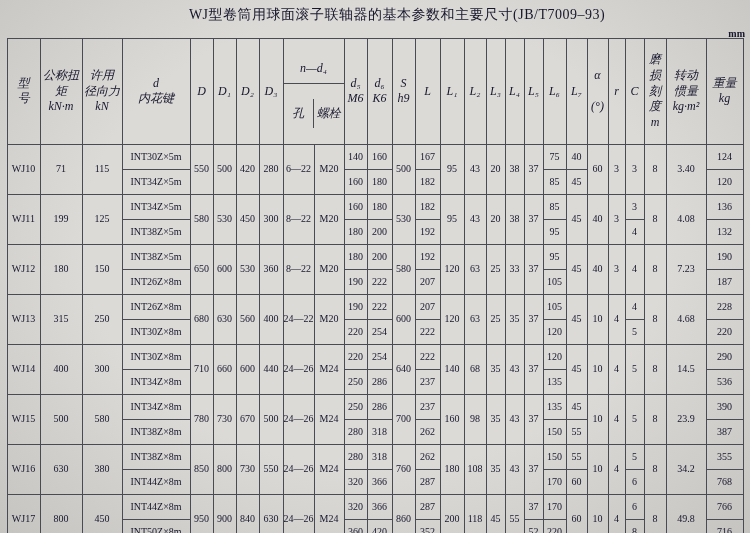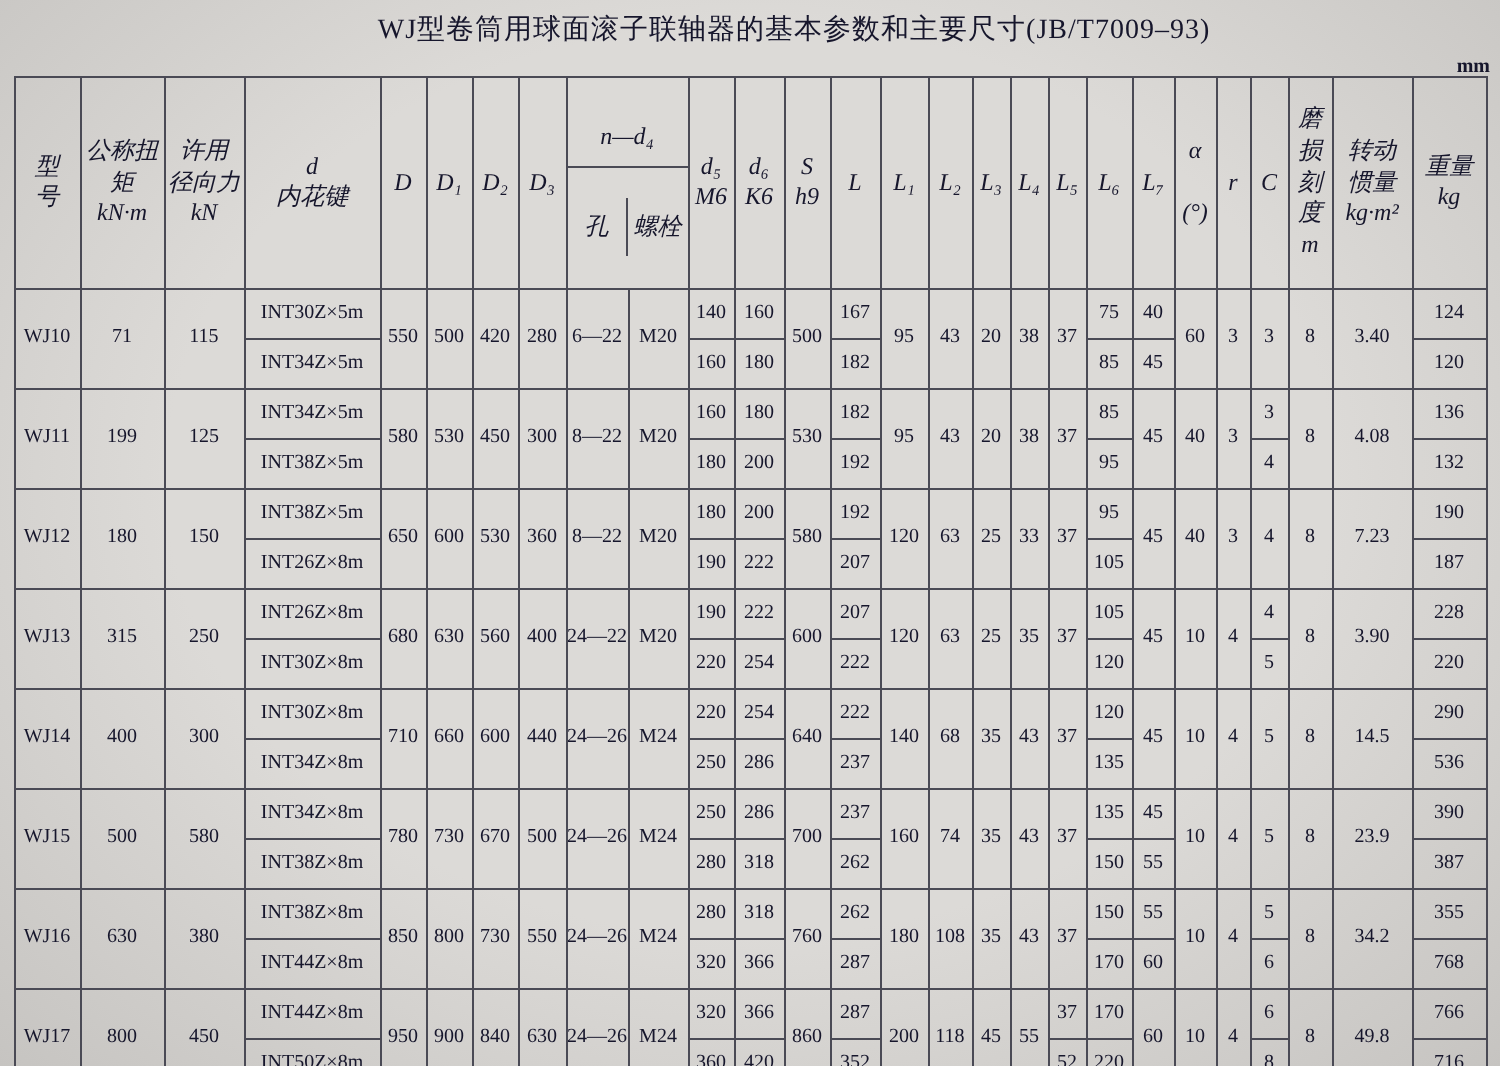--- a/index.html
+++ b/index.html
@@ -245,21 +245,21 @@
           <td rowspan="2">63</td>
           <td rowspan="2">25</td>
           <td rowspan="2">35</td>
           <td rowspan="2">37</td>
           <td>105</td>
           <td rowspan="2">45</td>
           <td rowspan="2">10</td>
           <td rowspan="2">4</td>
           <td>4</td>
           <td rowspan="2">8</td>
-          <td rowspan="2">3.90</td>
+          <td rowspan="2">4.68</td>
           <td>228</td>
         </tr>
         <tr>
           <td>INT30Z×8m</td>
           <td>220</td>
           <td>254</td>
           <td>222</td>
           <td>120</td>
           <td>5</td>
           <td>220</td>
@@ -310,21 +310,21 @@
           <td rowspan="2">730</td>
           <td rowspan="2">670</td>
           <td rowspan="2">500</td>
           <td rowspan="2">24—26</td>
           <td rowspan="2">M24</td>
           <td>250</td>
           <td>286</td>
           <td rowspan="2">700</td>
           <td>237</td>
           <td rowspan="2">160</td>
-          <td rowspan="2">74</td>
+          <td rowspan="2">98</td>
           <td rowspan="2">35</td>
           <td rowspan="2">43</td>
           <td rowspan="2">37</td>
           <td>135</td>
           <td>45</td>
           <td rowspan="2">10</td>
           <td rowspan="2">4</td>
           <td rowspan="2">5</td>
           <td rowspan="2">8</td>
           <td rowspan="2">23.9</td>

